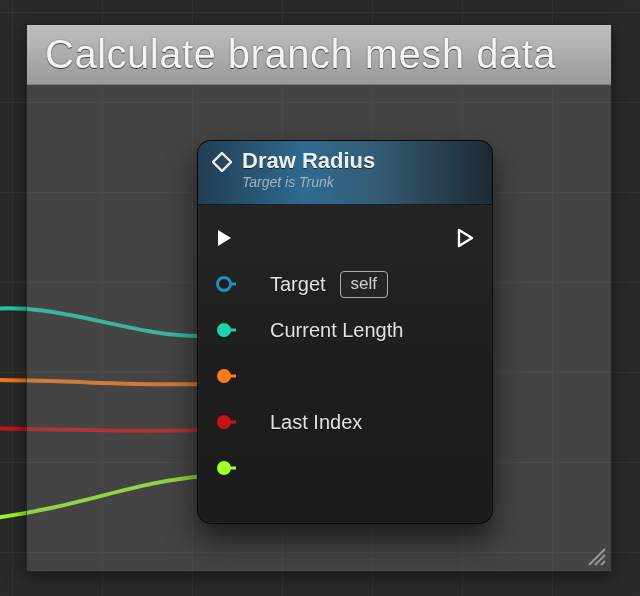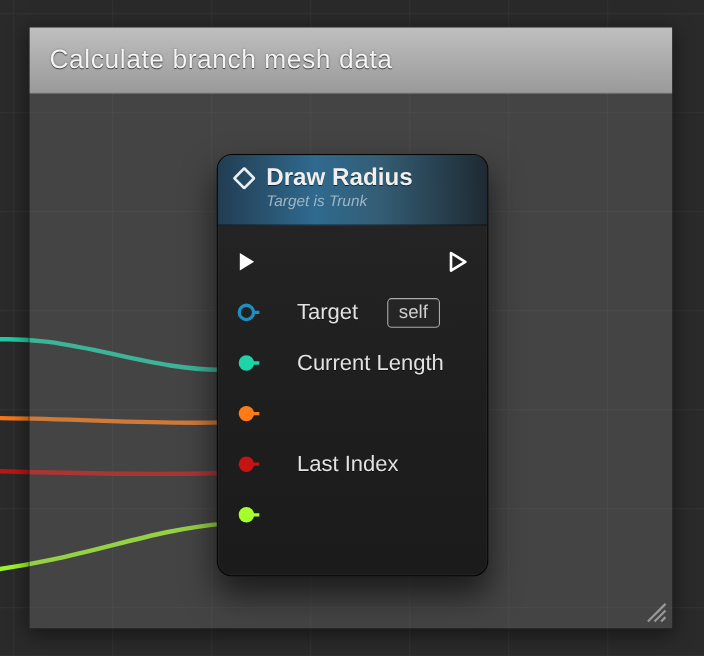--- a/index.html
+++ b/index.html
@@ -33,37 +33,37 @@
     border: 1px solid rgba(0,0,0,.45);
     box-shadow: 0 1px 0 rgba(255,255,255,.06) inset, 0 4px 18px rgba(0,0,0,.5);
   }
   .comment-title {
     height: 60px;
     background: linear-gradient(#bfbfbf, #9a9a9a);
     border-bottom: 1px solid rgba(0,0,0,.35);
     display: flex; align-items: center;
     padding: 0 18px;
     color: #f4f4f4;
-    font-size: 24px;
+    font-size: 40px;
     font-weight: 400;
     text-shadow: 0 1px 0 rgba(0,0,0,.55), 0 0 2px rgba(0,0,0,.4);
     letter-spacing: .5px;
     font-style: normal;
   }
   .comment-resize {
     position: absolute; right: 4px; bottom: 4px;
     width: 22px; height: 22px;
     opacity: .55;
   }
 
   
   .node {
     position: absolute;
     left: 170px; top: 115px;
-    width: 247px; height: 384px;
+    width: 296px; height: 384px;
     background: linear-gradient(#262626, #1e1e1e 60%, #1b1b1b);
     border: 1px solid rgba(0,0,0,.85);
     border-radius: 14px;
     box-shadow: 0 0 0 1px rgba(255,255,255,.04) inset, 0 16px 30px rgba(0,0,0,.6);
     overflow: hidden;
   }
   .node-header {
     height: 64px;
     padding: 8px 14px 6px 14px;
     background: linear-gradient(90deg, #223d52 0%, #2f6a8f 36%, #345d75 60%, #1e2a32 100%);
@@ -77,21 +77,21 @@
   .node-body { padding: 10px 16px 12px 16px; }
 
   .row {
     display: flex; align-items: center; gap: 10px;
     height: 46px;
     position: relative;
   }
   .row .label { font-size: 20px; color: #e2e2e2; text-shadow: 0 1px 0 rgba(0,0,0,.6); margin-left: 24px; }
   .row .pin   { width: 22px; display: inline-flex; justify-content: center; }
   .row .chip {
-    margin-left: 16px;
+    margin-left: 4px;
     padding: 2px 10px 3px 10px;
     border: 1px solid #aaa; border-radius: 4px;
     font-size: 17px; color: #d0d0d0;
     background: rgba(255,255,255,.02);
   }
 
   
   .exec-row { justify-content: space-between; }
 
   

